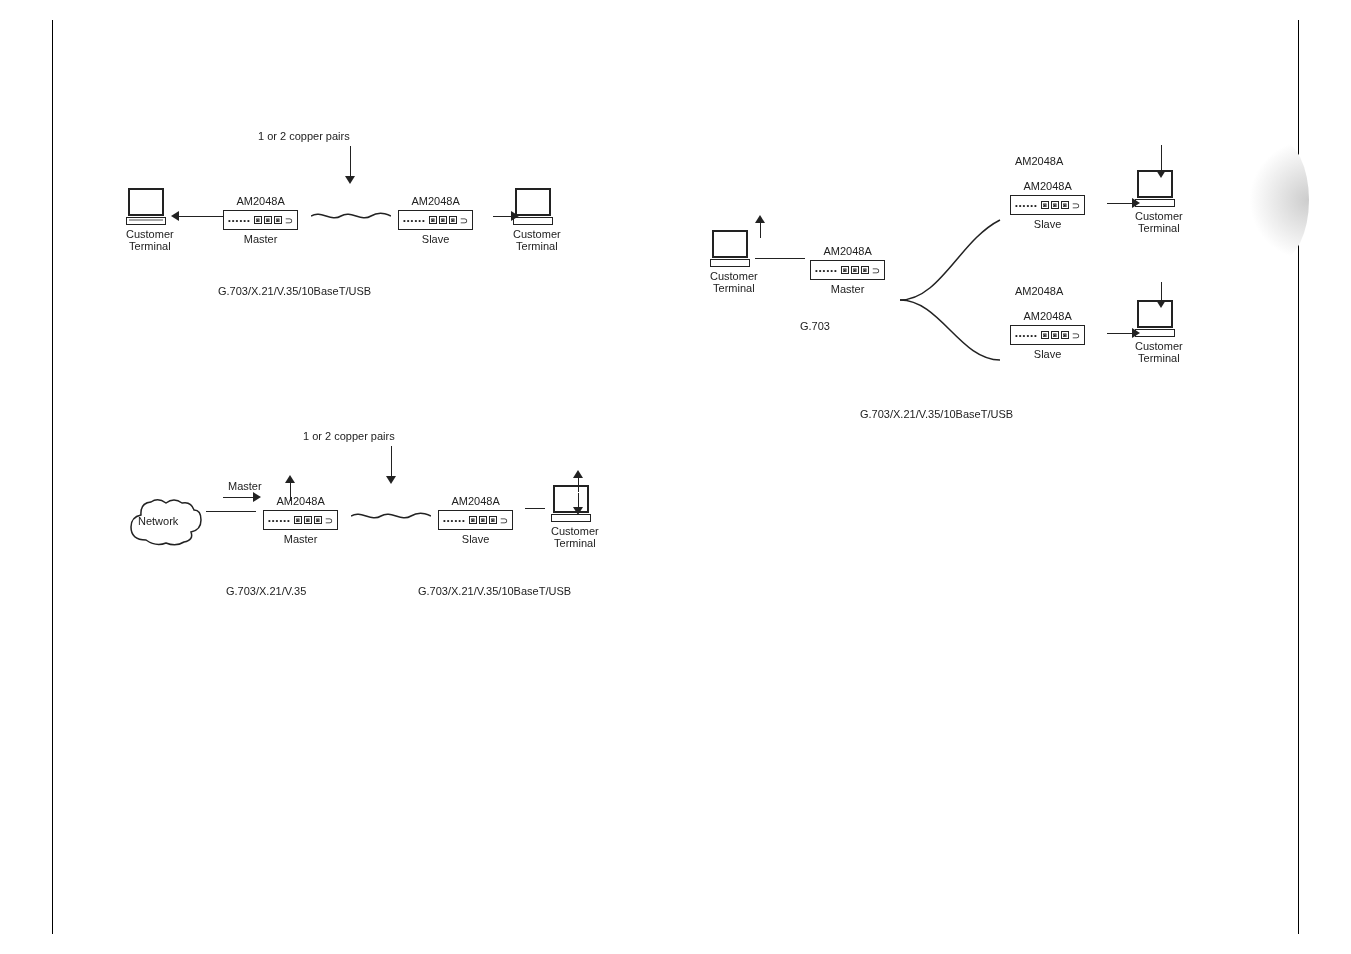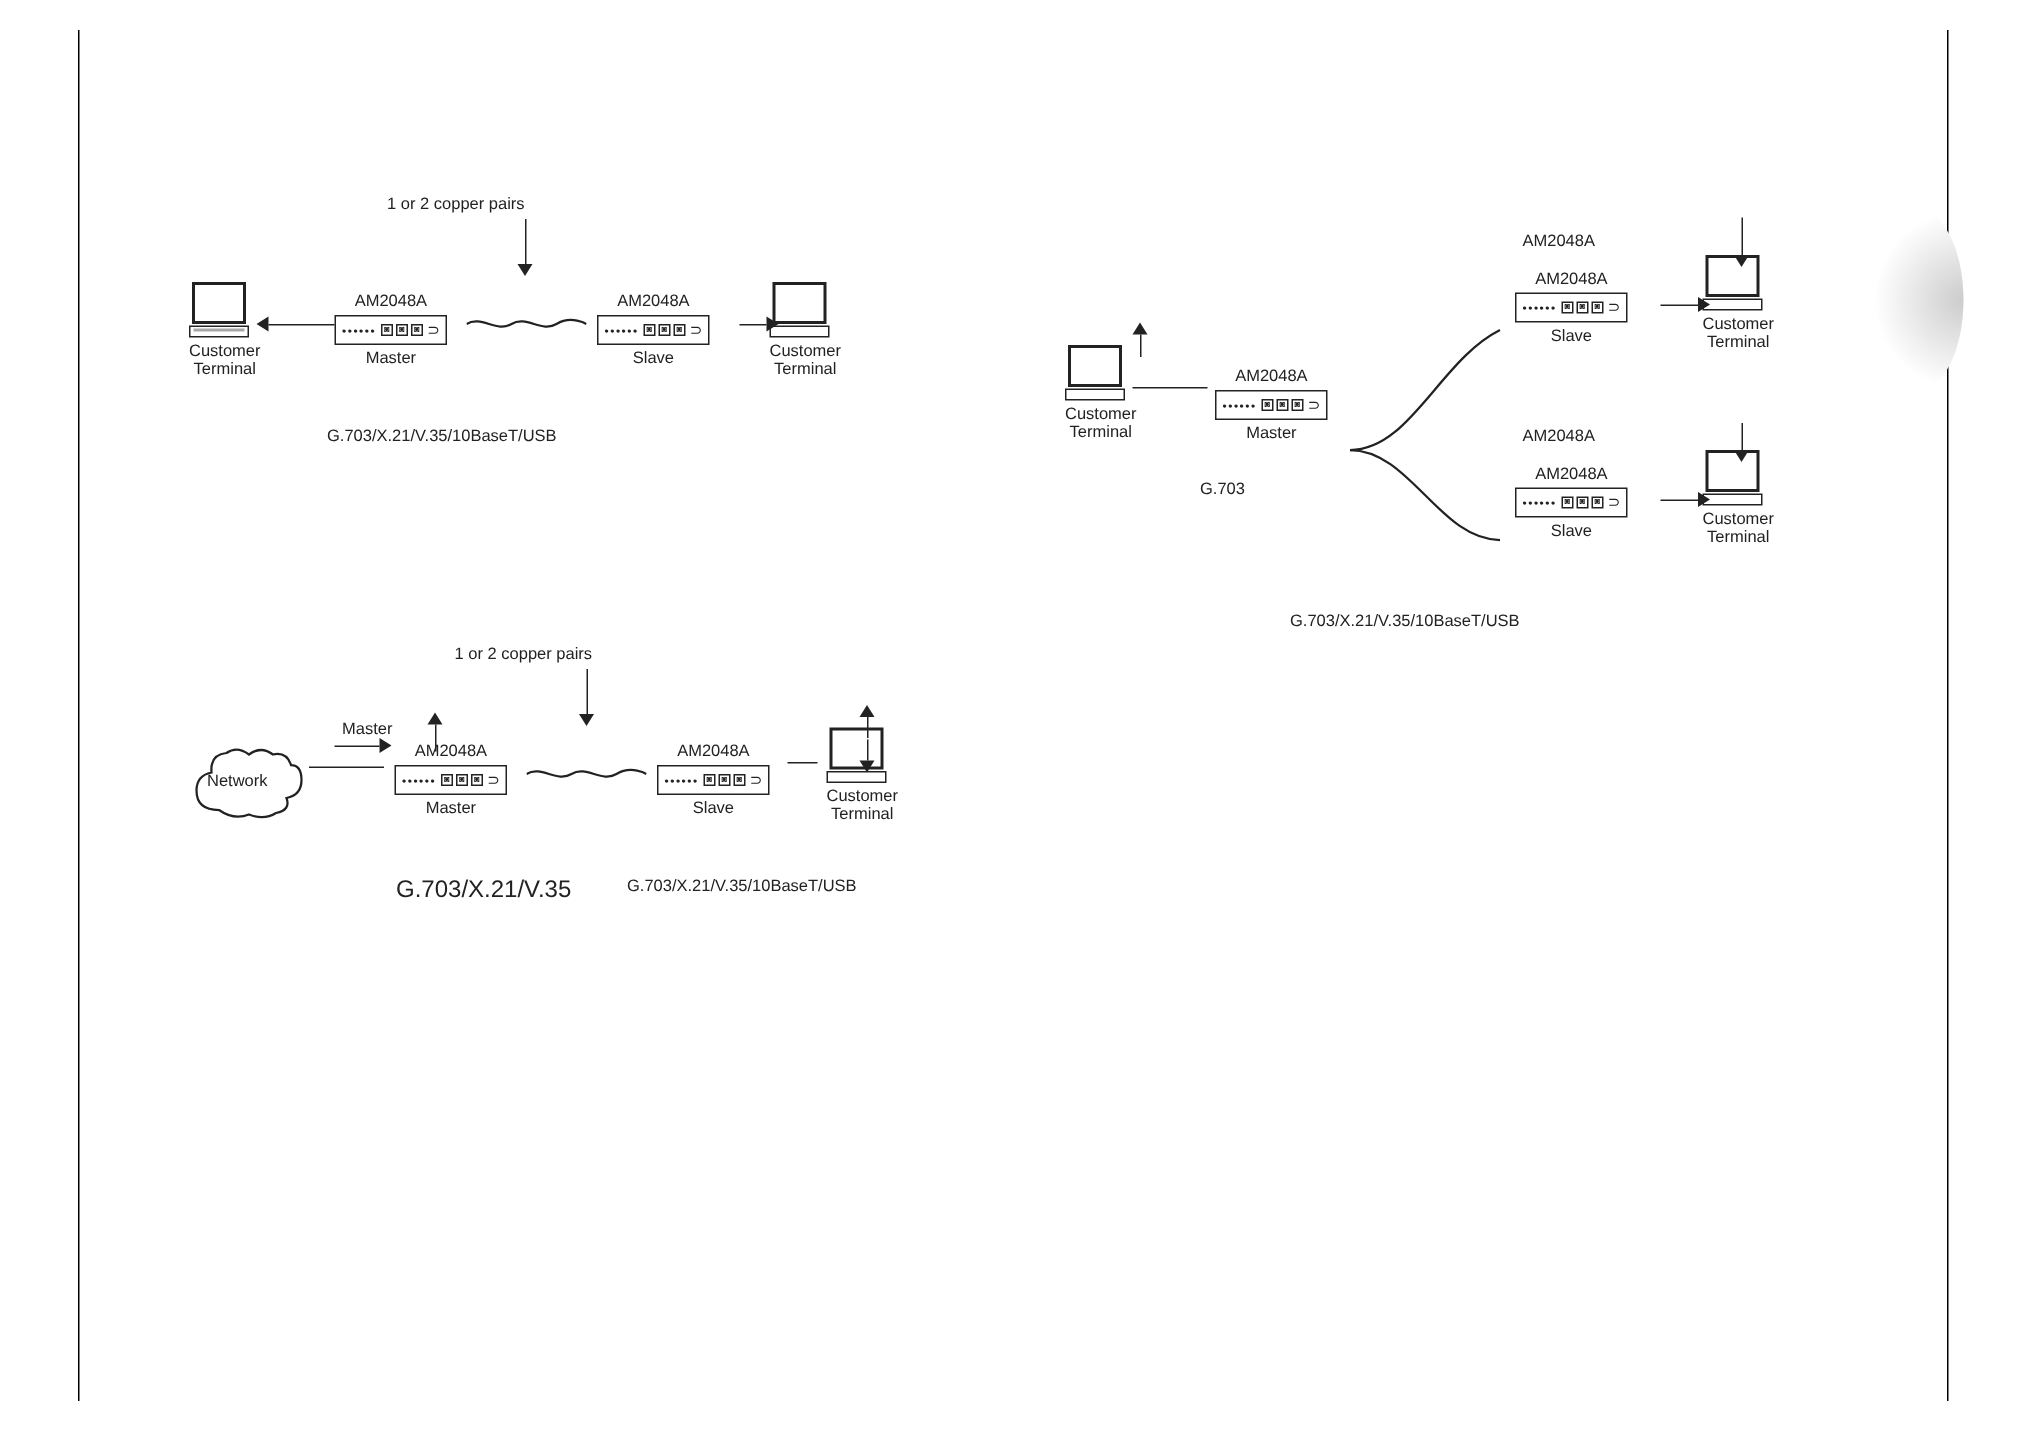--- a/index.html
+++ b/index.html
@@ -295,21 +295,21 @@
   <div style="position:absolute; left:510px; top:40px; display:flex; flex-direction:column; align-items:center;">
     <div class="arrow-head-up"></div>
     <div class="arrow-line-v" style="height:14px;"></div>
   </div>
 
   <div style="position:absolute; left:510px; top:63px; display:flex; flex-direction:column; align-items:center;">
     <div class="arrow-line-v" style="height:14px;"></div>
     <div class="arrow-head-down"></div>
   </div>
 
-  <div style="position:absolute; left:163px; top:155px; font-size:16px;margin-left:38px;">G.703/X.21/V.35</div>
+  <div style="position:absolute; left:163px; top:155px; font-size:11px;">G.703/X.21/V.35</div>
 
   <div style="position:absolute; left:355px; top:155px; font-size:11px;">G.703/X.21/V.35/10BaseT/USB</div>
 </div>
 
 <div class="diagram" style="left:680px; top:100px; width:620px;">
 
   <div style="position:absolute; left:30px; top:130px;">
     <div class="monitor-icon">
       <div class="monitor-screen"></div>
       <div style="width:40px; height:8px; border:1px solid #222; margin-top:1px; background:#fff;"></div>

